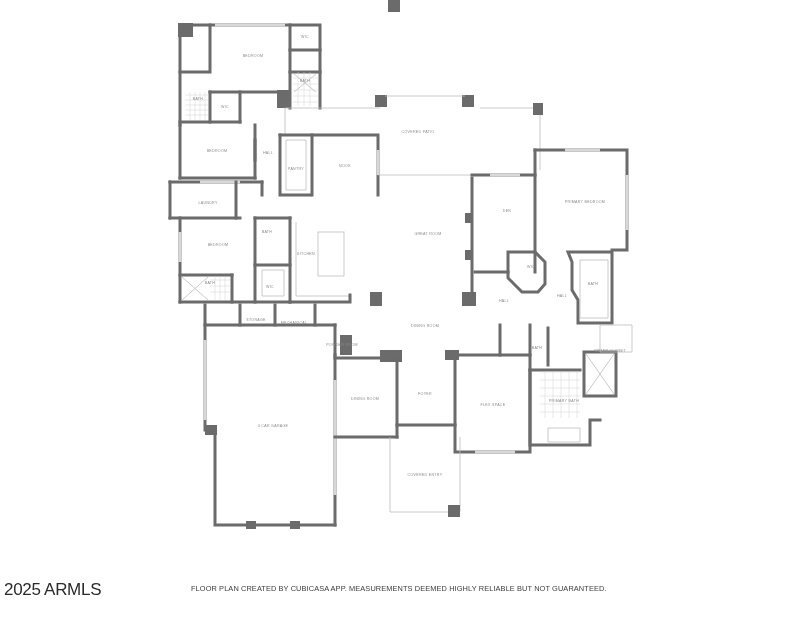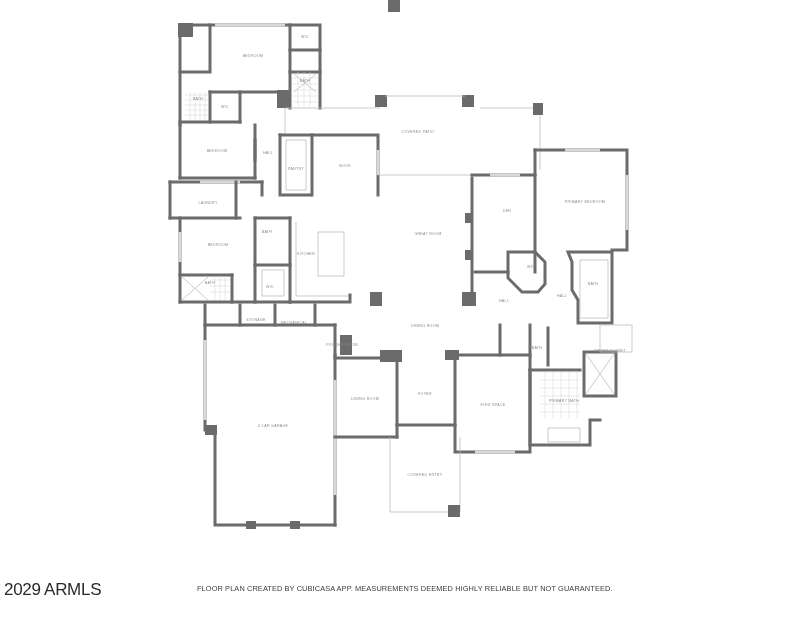--- a/index.html
+++ b/index.html
@@ -5,21 +5,21 @@
   html,body{margin:0;padding:0;background:#ffffff;}
   body{width:800px;height:618px;position:relative;overflow:hidden;font-family:"Liberation Sans",sans-serif;}
   #plan{position:absolute;left:0;top:0;width:800px;height:618px;}
   .wall{fill:#6b6b6b;}
   .room-label{font-family:"Liberation Sans",sans-serif;font-size:3.6px;fill:#8a8a8a;letter-spacing:0.3px;text-anchor:middle;}
   .thin{stroke:#bdbdbd;stroke-width:0.8;fill:none;}
   .wline{stroke:#6b6b6b;stroke-width:3;fill:none;stroke-linecap:square;}
   .win{stroke:#d8d8d8;stroke-width:3;fill:none;}
   .tile{stroke:#d0d0d0;stroke-width:0.5;fill:none;}
   .logo{position:absolute;left:4px;top:580px;font-size:17px;color:#2a2a2a;letter-spacing:-0.3px;font-family:"Liberation Sans",sans-serif;}
-  .disclaimer{position:absolute;left:191px;top:584px;font-size:7.4px;color:#3a3a3a;letter-spacing:0.1px;font-family:"Liberation Sans",sans-serif;margin-left:6px;}
+  .disclaimer{position:absolute;left:191px;top:584px;font-size:7.4px;color:#3a3a3a;letter-spacing:0.1px;font-family:"Liberation Sans",sans-serif;}
 </style>
 </head>
 <body>
 
 <svg id="plan" viewBox="0 0 800 618" xmlns="http://www.w3.org/2000/svg">
 
   <g>
     <path class="wline" d="M180 25 H320 V108"></path>
     <path class="wline" d="M180 25 V125"></path>
     <path class="win" d="M215 25 H285"></path>
@@ -182,14 +182,14 @@
     <text class="room-label" x="425" y="395">FOYER</text>
     <text class="room-label" x="493" y="406">FLEX SPACE</text>
     <text class="room-label" x="564" y="402">PRIMARY BATH</text>
     <text class="room-label" x="537" y="349">BATH</text>
     <text class="room-label" x="610" y="352">WATER CLOSET</text>
     <text class="room-label" x="425" y="476">COVERED ENTRY</text>
     <text class="room-label" x="273" y="427">4 CAR GARAGE</text>
   </g>
 </svg>
 
-<div class="logo">2029 ARMLS</div>
+<div class="logo">2025 ARMLS</div>
 <div class="disclaimer">FLOOR PLAN CREATED BY CUBICASA APP. MEASUREMENTS DEEMED HIGHLY RELIABLE BUT NOT GUARANTEED.</div>
 
 </body></html>

